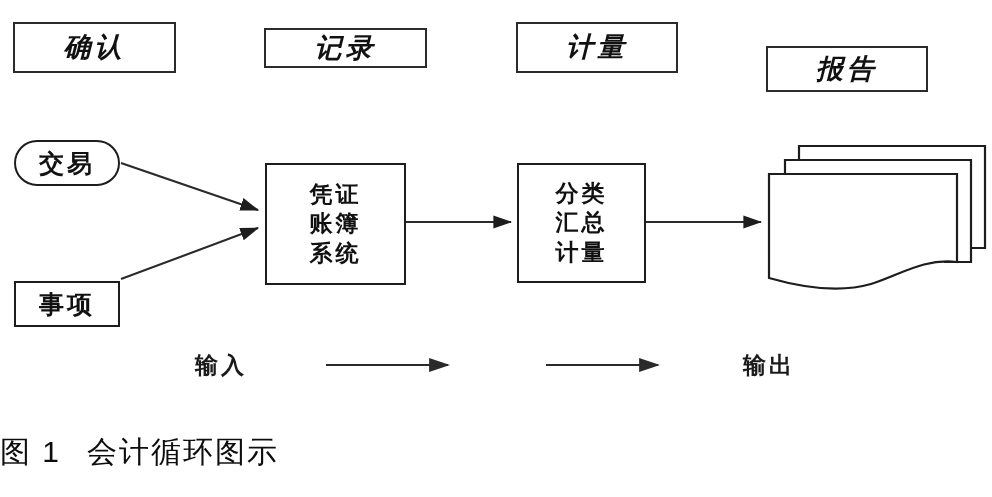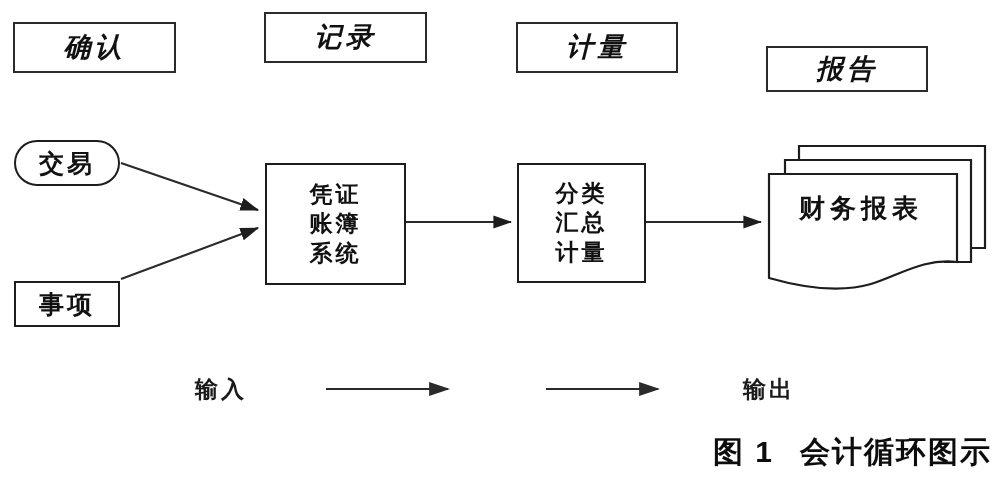--- a/index.html
+++ b/index.html
@@ -102,21 +102,21 @@
     font-weight: 600;
     letter-spacing: 5px;
     line-height: 1;
     color: #111111;
   }
 
   
   #flow-legend {
     position: absolute;
     left: 195px;
-    top: 368px;
+    top: 344px;
     width: 600px;
     height: 42px;
     display: flex;
     align-items: center;
     justify-content: space-between;
     text-align: center;
   }
   .flow-label {
     font-size: 23px;
     font-weight: 600;
@@ -130,23 +130,23 @@
     height: 20px;
     margin: 0 10px;
   }
 
   
   #figure-caption {
     position: absolute;
     left: 0;
     top: 432px;
     width: 992px;
-    text-align: right;
+    text-align: left;
     font-size: 30px;
-    font-weight: 700;
+    font-weight: 400;
     letter-spacing: 2px;
     color: #0d0d0d;
     font-family: "Liberation Sans", "DejaVu Sans", sans-serif;
   }
   #figure-caption .cap-gap { display: inline-block; width: 26px; }
 </style>
 </head>
 <body>
 
 <div id="figure-root">
@@ -167,21 +167,21 @@
 
     <line x1="406" y1="222" x2="511" y2="222" stroke="#2a2a2a" stroke-width="2.1" marker-end="url(#arrowhead)"></line>
 
     <line x1="628" y1="222" x2="761" y2="222" stroke="#2a2a2a" stroke-width="2.1" marker-end="url(#arrowhead)"></line>
   </svg>
 
   <div class="node phase-box" style="left:13px; top:22px; width:163px; height:51px;">
     <span>确认</span>
   </div>
 
-  <div class="node phase-box" style="left:264px; top:12px; width:163px; height:51px;">
+  <div class="node phase-box" style="left:264px; top:28px; width:163px; height:40px;">
     <span>记录</span>
   </div>
 
   <div class="node phase-box" style="left:516px; top:22px; width:162px; height:51px;">
     <span>计量</span>
   </div>
 
   <div class="node phase-box" style="left:766px; top:22px; width:162px; height:46px;margin-top:24px;">
     <span>报告</span>
   </div>
@@ -210,21 +210,20 @@
     <svg viewBox="0 0 225 165" width="225" height="165">
 
       <path d="M 36,6 L 222,6 L 222,108 L 196,108 L 196,20 L 36,20 Z" fill="#ffffff" stroke="#1d1d1d" stroke-width="2.2" stroke-linejoin="miter"></path>
 
       <path d="M 22,20 L 208,20 L 208,122 L 182,122 L 182,34 L 22,34 Z" fill="#ffffff" stroke="#1d1d1d" stroke-width="2.2" stroke-linejoin="miter"></path>
 
       <path d="M 6,34 L 194,34 L 194,122
                C 160,118 135,136 108,144
                C 80,152 48,150 6,138 Z" fill="#ffffff" stroke="#1d1d1d" stroke-width="2.2" stroke-linejoin="miter"></path>
     </svg>
-    <div id="report-label">财务报表</div>
   </div>
 
   <div id="flow-legend">
     <span class="flow-label">输入</span>
 
     <svg class="flow-arrow" viewBox="0 0 132 20" width="132" height="20">
       <line x1="2" y1="10" x2="124" y2="10" stroke="#2a2a2a" stroke-width="2.1" marker-end="url(#arrow-legend)"></line>
       <defs>
         <marker id="arrow-legend" markerWidth="10" markerHeight="10" refX="9" refY="3.3" orient="auto" markerUnits="strokeWidth">
           <path d="M0,0 L10,3.3 L0,6.6 z" fill="#2a2a2a"></path>

